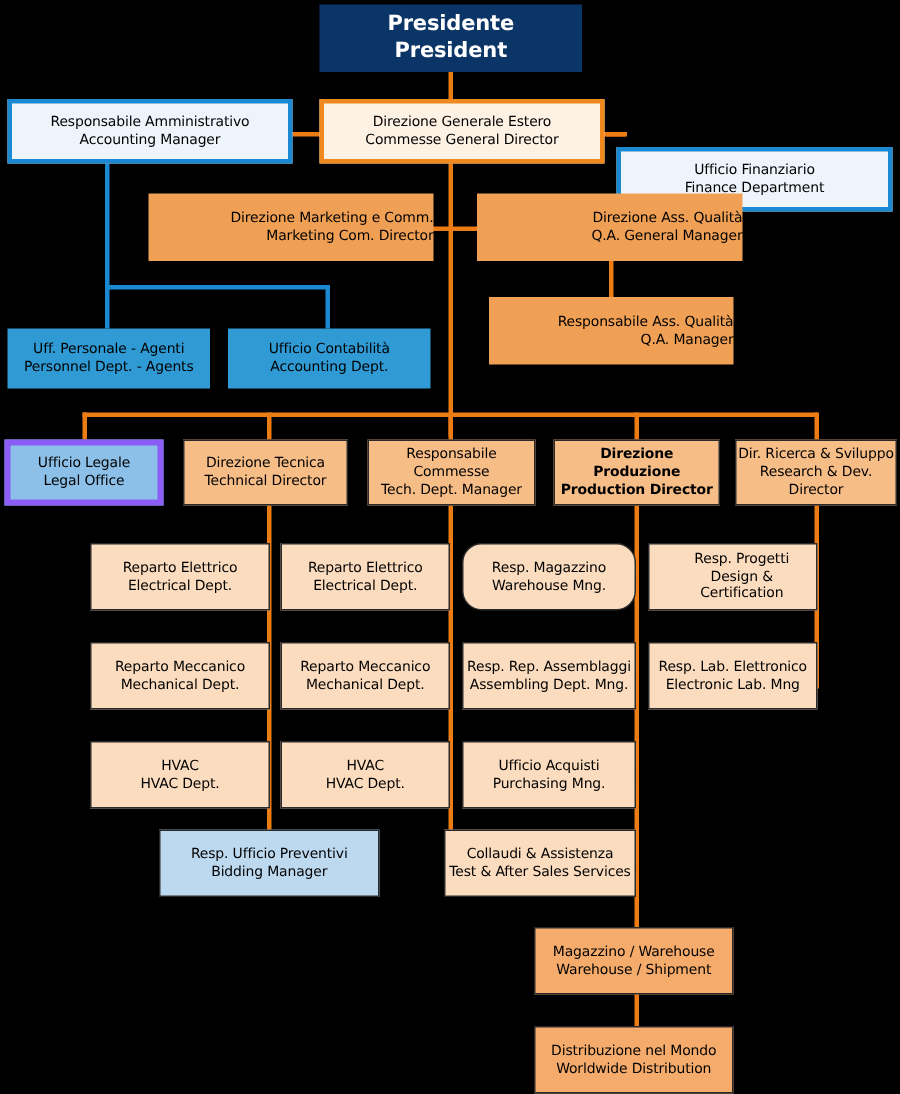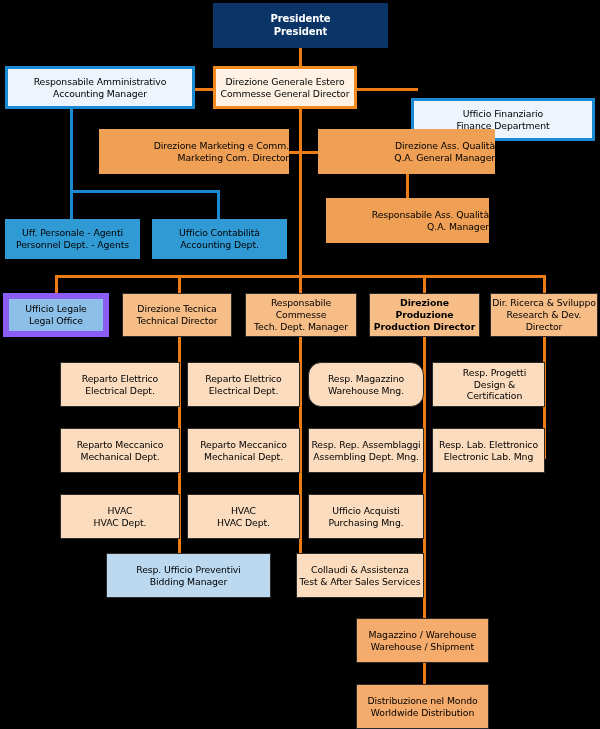--- a/index.html
+++ b/index.html
@@ -10,26 +10,26 @@
   }
   #chart{position:absolute;left:0;top:0;width:600px;height:729px;}
   .box{
     position:absolute;box-sizing:border-box;
     display:flex;flex-direction:column;align-items:center;justify-content:center;
     text-align:center;line-height:1.28;color:#000;
     font-size:9.3px;letter-spacing:-0.1px;z-index:5;
   }
   .box .l1,.box .l2{display:block;width:100%;}
   
-  .s-president{background:#0b3566;color:#fff;font-weight:bold;font-size:10px;border:none;}
+  .s-president{background:#0b3566;color:#fff;font-weight:bold;font-size:14px;border:none;}
   .s-lightblue-frame{background:#eef4fb;border:3px solid #1b88d2;}
   .s-cream-frame{background:#fdf2e4;border:3px solid #f08a1e;}
   .s-orange-solid{background:#f0a055;border:none;text-align:right;}
   .s-blue-solid{background:#2f9ad4;border:none;}
-  .s-blue-mid{background:#8cc0e8;border:6px solid #8b5cf6;}
+  .s-blue-mid{background:#8cc0e8;border:4px solid #8b5cf6;}
   .s-peach-mid{background:#f7bd87;border:1px solid #2a2a2a;}
   .s-peach-light{background:#fbdcbe;border:1px solid #2a2a2a;}
   .s-blue-light{background:#bdd9f0;border:1px solid #2a2a2a;}
   .s-orange-mid{background:#f4ab6b;border:1px solid #2a2a2a;}
   .conn{position:absolute;z-index:1;}
   .c-orange{background:#ec7c13;}
   .c-blue{background:#1b88d2;}
 </style>
 </head>
 <body>
@@ -85,21 +85,21 @@
   <div class="box s-president" style="left:213px;top:3px;width:175px;height:45px;">
     <span class="l1">Presidente</span>
     <span class="l2">President</span>
   </div>
 
   <div class="box s-lightblue-frame" style="left:5px;top:66px;width:190px;height:43px;">
     <span class="l1">Responsabile Amministrativo</span>
     <span class="l2">Accounting Manager</span>
   </div>
 
-  <div class="box s-cream-frame" style="left:213px;top:66px;width:144px;height:43px;">
+  <div class="box s-cream-frame" style="left:213px;top:66px;width:190px;height:43px;">
     <span class="l1">Direzione Generale Estero</span>
     <span class="l2">Commesse General Director</span>
   </div>
 
   <div class="box s-lightblue-frame" style="left:411px;top:66px;width:184px;height:43px;margin-top:32px;">
     <span class="l1">Ufficio Finanziario</span>
     <span class="l2">Finance Department</span>
   </div>
 
   <div class="box s-orange-solid" style="left:99px;top:129px;width:190px;height:45px;">
@@ -200,21 +200,21 @@
   <div class="box s-peach-light" style="left:432px;top:362px;width:113px;height:45px;padding-left:12px;">
     <span class="l1">Resp. Progetti</span>
     <span class="l2">Design &amp; Certification</span>
   </div>
 
   <div class="box s-peach-light" style="left:432px;top:428px;width:113px;height:45px;">
     <span class="l1">Resp. Lab. Elettronico</span>
     <span class="l2">Electronic Lab. Mng</span>
   </div>
 
-  <div class="box s-blue-light" style="left:106px;top:553px;width:165px;height:45px;">
+  <div class="box s-blue-light" style="left:106px;top:553px;width:147px;height:45px;">
     <span class="l1">Resp. Ufficio Preventivi</span>
     <span class="l2">Bidding Manager</span>
   </div>
 
   <div class="box s-peach-light" style="left:296px;top:553px;width:128px;height:45px;">
     <span class="l1">Collaudi &amp; Assistenza</span>
     <span class="l2">Test &amp; After Sales Services</span>
   </div>
 
   <div class="box s-orange-mid" style="left:356px;top:618px;width:133px;height:45px;">

